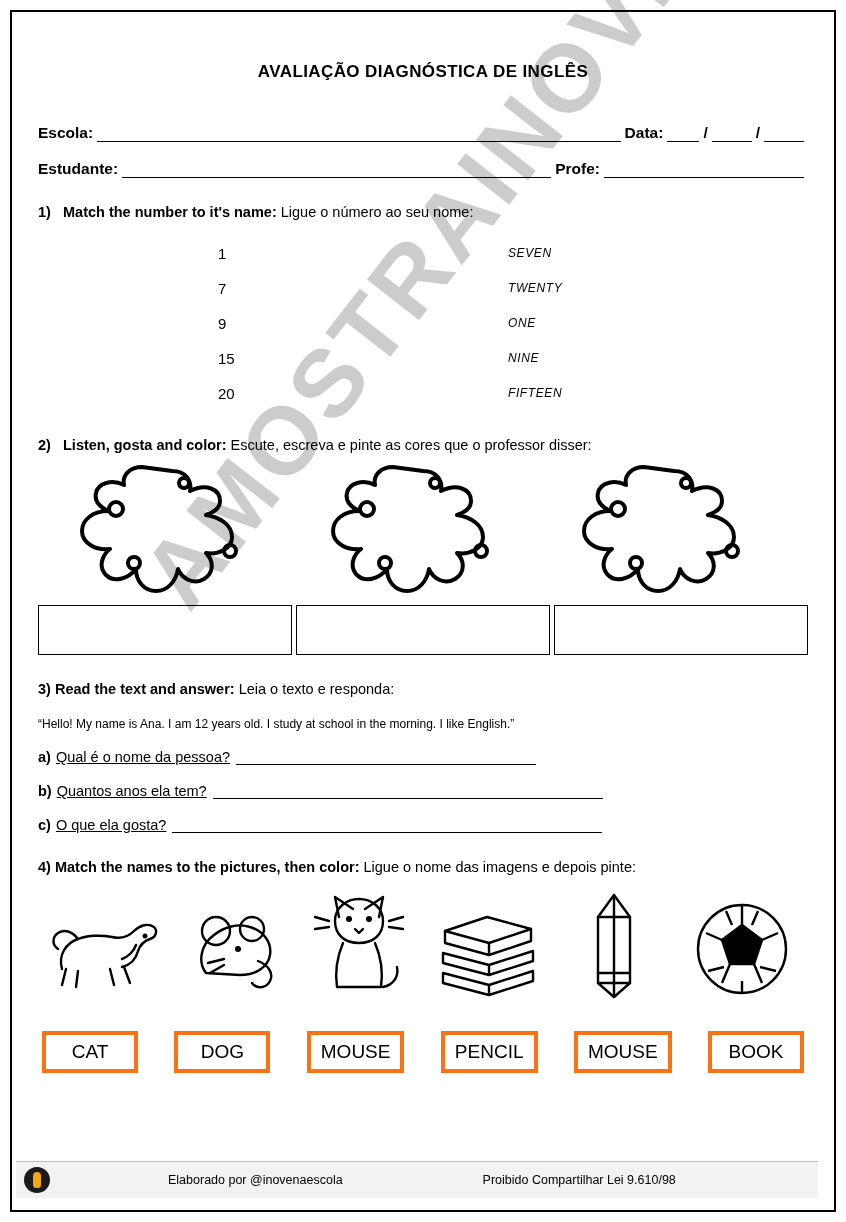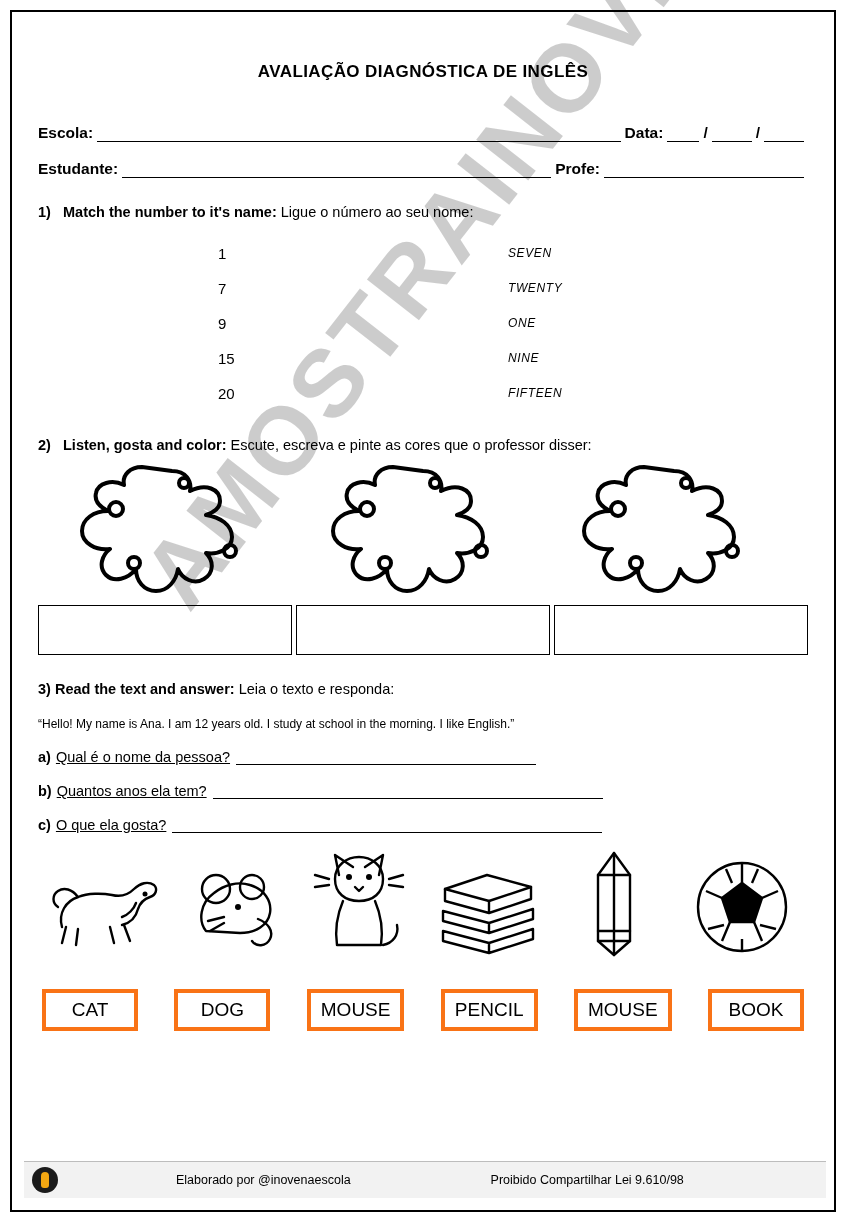--- a/index.html
+++ b/index.html
@@ -189,21 +189,21 @@
     align-items: center;
     justify-content: center;
     font-size: 19px;
     box-sizing: border-box;
     padding: 0 10px;
   }
 
   
   .footer {
     position: absolute;
-    left: 12px;
+    left: 4px;
     bottom: 12px;
     width: 802px;
     height: 36px;
     background: #f2f2f2;
     border-top: 1px solid #bdbdbd;
     display: flex;
     align-items: center;
     font-size: 12.5px;
   }
   .footer .logo {
@@ -332,20 +332,25 @@
         <span class="lbl">b)</span>
         <span class="txt">Quantos anos ela tem?</span>
         <span class="qa-line b"></span>
       </div>
       <div class="qa-row">
         <span class="lbl">c)</span>
         <span class="txt">O que ela gosta?</span>
         <span class="qa-line c"></span>
       </div>
 
+      <div class="q">
+        <span class="num">4)</span>
+        <span class="en">Match the names to the pictures, then color:</span>
+        <span class="pt">Ligue o nome das imagens e depois pinte:</span>
+      </div>
 
       <div class="pics">
 
         <svg class="pic" viewBox="0 0 120 118">
           <g fill="none" stroke="#000" stroke-width="2.4" stroke-linejoin="round" stroke-linecap="round">
             <path d="M18 82 c-4 -14 4 -26 16 -30 c10 -4 24 -4 34 -2 c8 2 16 0 22 -6 c6 -6 14 -8 20 -4 c4 4 2 10 -4 12 c-6 2 -10 6 -12 12 c-2 8 -8 14 -16 16"></path>
             <path d="M34 52 c-6 -8 -14 -10 -20 -6 c-6 4 -6 12 0 16"></path>
             <path d="M22 82 l-4 16 M34 84 l-2 16 M66 82 l4 16 M80 80 l6 16"></path>
             <path d="M78 72 c6 -2 12 -8 14 -14"></path>
             <circle cx="101" cy="49" r="2.5" fill="#000" stroke="none"></circle>

